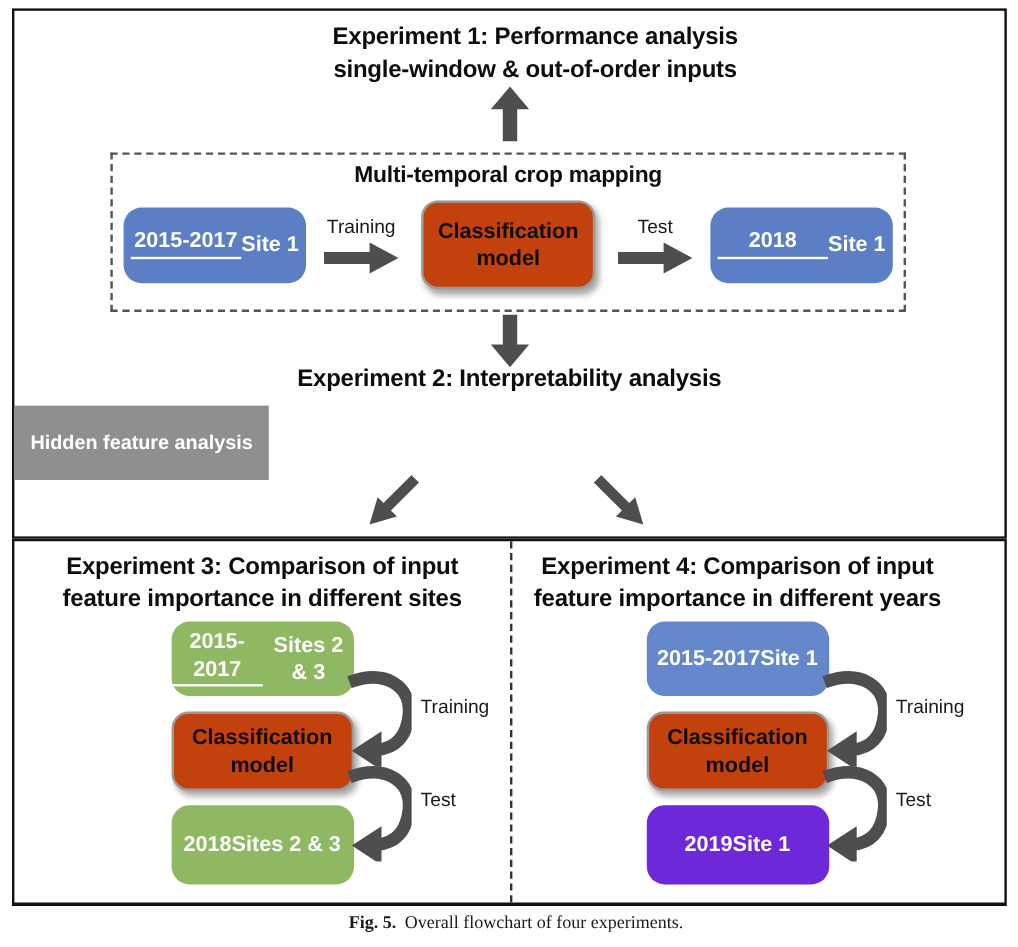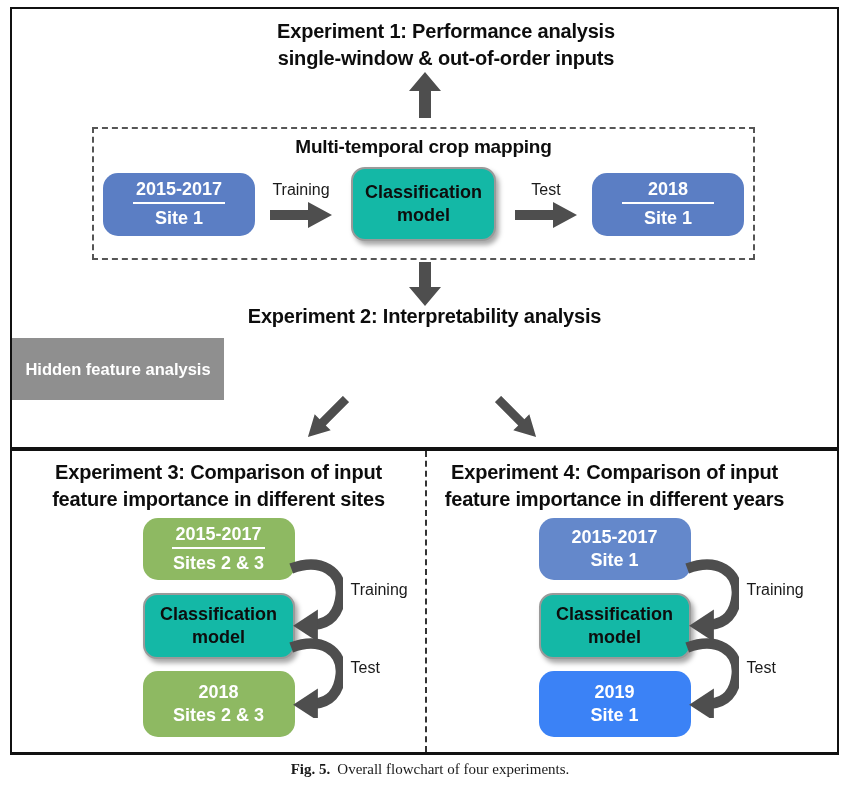--- a/index.html
+++ b/index.html
@@ -25,45 +25,45 @@
   .diag.right { left:478px; transform:rotate(45deg); }
 
   .dashed-box {
     position:absolute; top:118px; left:80px; width:663px; height:133px;
     border:2px dashed #555; background:#fff;
   }
   .mt-title { text-align:center; font-weight:bold; font-size:19px; margin-top:7px;
               letter-spacing:-0.2px; color:#0d0d0d; }
   .flow-row { display:flex; justify-content:center; align-items:center; margin-top:9px; }
 
-  .box { display:flex; flex-direction:column; align-items:center; justify-content:center;
+  .box { display:flex; flex-direction:row; align-items:center; justify-content:center;
          font-weight:bold; text-align:center; }
   .box.fill { color:#fff; font-size:18px; line-height:1.3; border-radius:15px; }
   .box.blue  { background:#5B7EC4; }
   .box.lblue { background:#6488CB; }
-  .box.dblue { background:#3b82f6; }
+  .box.dblue { background:#6d28d9; }
   .box.green { background:#8EB962; }
   .tbox { width:152px; height:63px; }
 
   .u { border-bottom:2px solid #fff; padding:0 3px 1px; margin-bottom:3px; }
   .u.wide { padding:0 26px 1px; }
 
   .box.model {
-    background:#14b8a6; border:2px solid #9a9a9a; border-radius:14px;
+    background:#c2410c; border:2px solid #9a9a9a; border-radius:14px;
     font-size:18px; line-height:1.3; color:#0d0d0d; white-space:pre-line;
     box-shadow:3px 4px 5px rgba(0,0,0,0.35);
   }
   .model.m-top { width:145px; height:74px; margin:0 4px; }
   .model.m-bot { width:152px; height:66px; }
 
   .arrow-cell { display:flex; flex-direction:column; align-items:center; width:92px; }
   .arrow-label { font-size:16px; color:#1a1a1a; margin-bottom:3px; }
 
   .gray-row { position:absolute; top:329px; left:0; width:100%;
-              display:flex; justify-content:space-between; gap:18px; }
+              display:flex; justify-content:center; gap:18px;flex-direction:column; }
   .gray-box { background:#8F8F8F; color:#fff; font-weight:bold; font-size:16.5px;
               height:62px; display:flex; align-items:center; justify-content:center;
               text-align:center; white-space:pre-line; line-height:1.25; }
   .gray-box.g1 { width:212px; } .gray-box.g2 { width:206px; } .gray-box.g3 { width:206px; }
 
   .half { position:absolute; top:0; width:413px; height:100%; }
   .half.left { left:0; } .half.right { right:16px; }
   .divider { position:absolute; top:0; left:50%; height:100%; border-left:2px dashed #333; }
   .half .t-title { padding-top:8px; }
   .col { position:absolute; top:67px; left:50%; transform:translateX(-50%);

